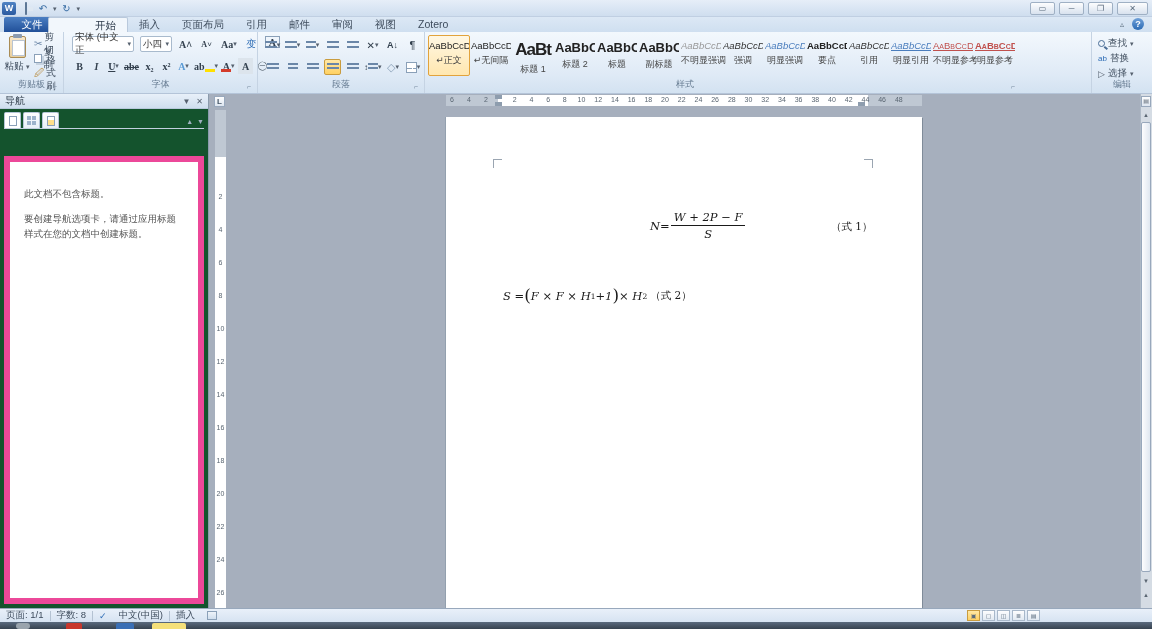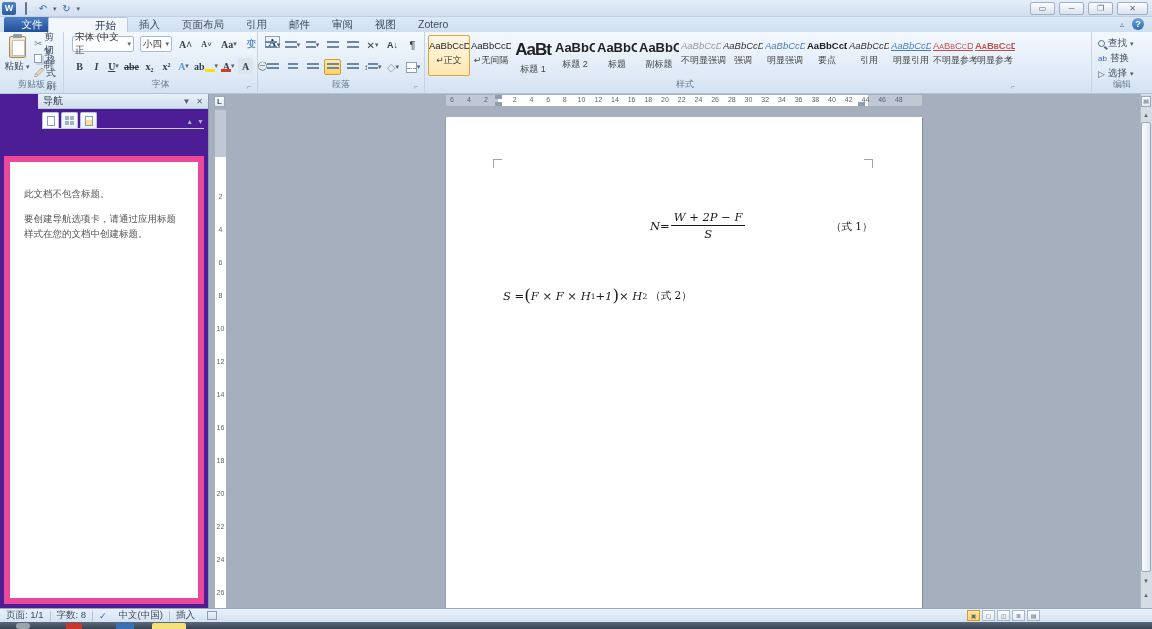--- a/index.html
+++ b/index.html
@@ -81,21 +81,21 @@
   .sample.subtle-ref { color:#c0504d; font-variant:small-caps; text-decoration:underline; }
   .sample.intense-ref { color:#c0504d; font-weight:bold; font-variant:small-caps; text-decoration:underline; }
 
   
   .edit-item { display:flex; align-items:center; gap:3px; font-size:9.5px; color:#3e4c5d; height:15px; }
   .mag { width:7px; height:7px; border:1.5px solid #4a6d96; border-radius:50%; position:relative; }
   .mag:after { content:""; position:absolute; left:5px; top:6px; width:4px; height:1.5px; background:#4a6d96; transform:rotate(40deg); }
 
   
   .workspace { position:absolute; left:0; top:94px; width:1152px; height:514px; }
-  .navpane { position:absolute; left:0; top:0; width:209px; height:514px; background:#4c1d95; border-right:1px solid #8b9bac;padding-left:38px; }
+  .navpane { position:absolute; left:0; top:0; width:209px; height:514px; background:#14532d; border-right:1px solid #8b9bac; }
   .nav-header { height:15px; background:linear-gradient(#e8f0f9,#cfdeee); border-bottom:1px solid #b9c9dc;
     display:flex; align-items:center; padding:0 5px; font-size:10px; color:#33404e; }
   .nav-hbtns { margin-left:auto; display:flex; gap:6px; font-size:8px; color:#55606e; }
   .nav-search { margin:5px 4px; height:17px; background:#fff; border:1px solid #aebfd2; border-radius:2px;
     display:flex; align-items:center; padding:0 4px; color:#8a97a5; font-size:9.5px; }
   .nav-tabs { margin:2px 4px 0; height:18px; border-bottom:1px solid #c2d0df; display:flex; gap:2px; align-items:flex-end; }
   .ntab { width:17px; height:16px; border:1px solid #b6c6d8; border-bottom:none; border-radius:2px 2px 0 0;
     background:linear-gradient(#fdfdfe,#e8eff7); display:flex; align-items:center; justify-content:center; }
   .ntab.active { background:#fff; }
   .ntab .pg { width:8px; height:10px; background:#fff; border:1px solid #8aa0b8; }

